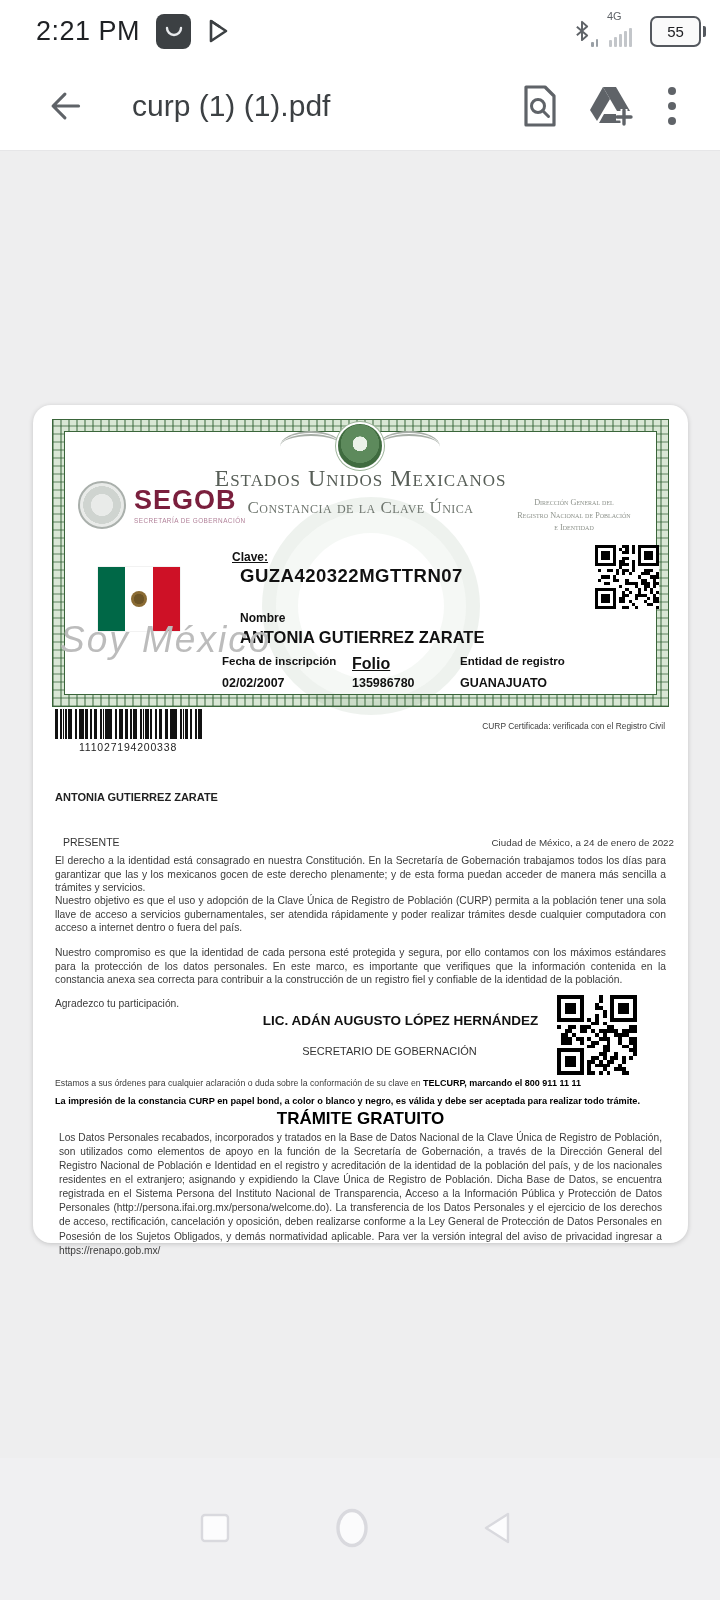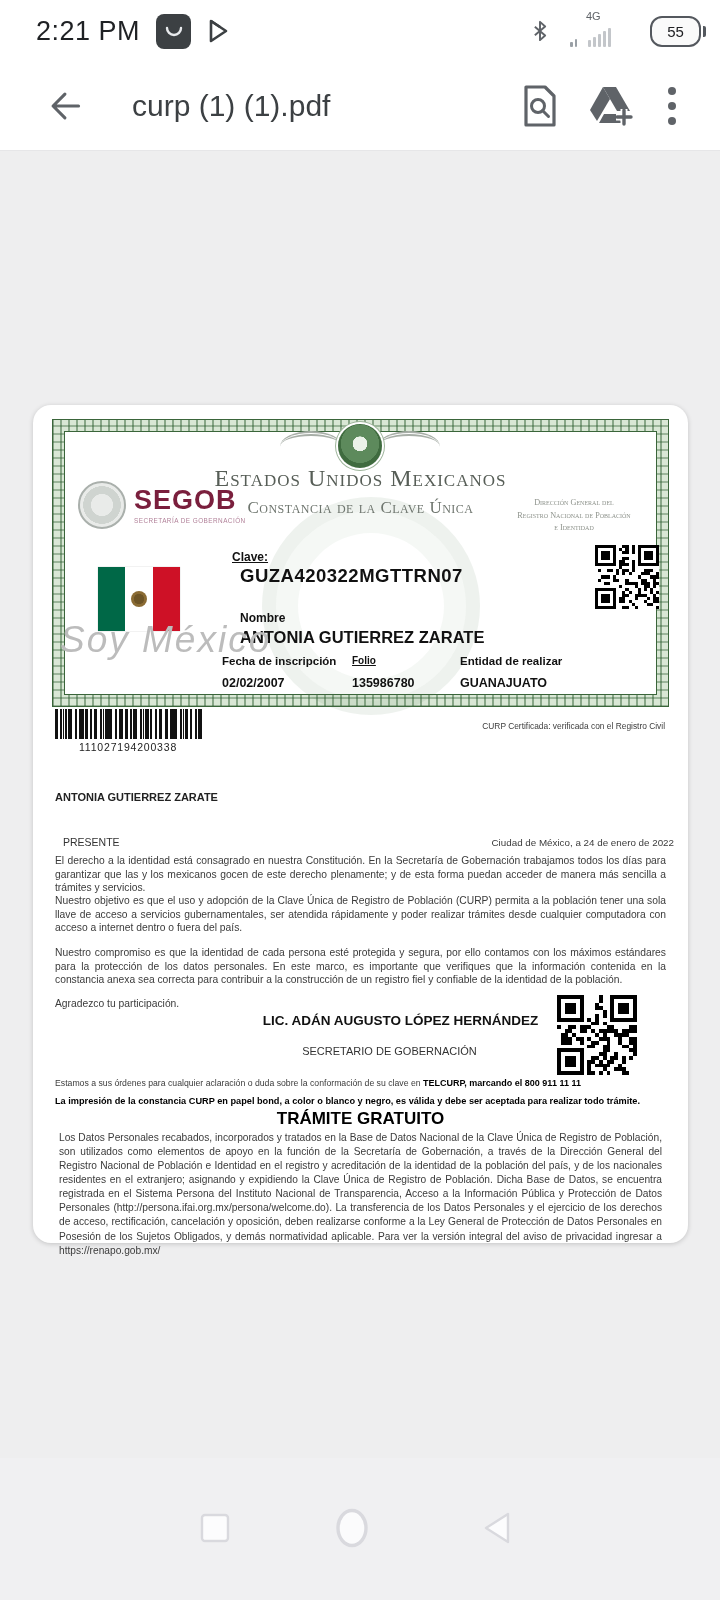--- a/index.html
+++ b/index.html
@@ -5,30 +5,30 @@
   html,body{margin:0;padding:0;width:720px;height:1600px;overflow:hidden;background:#fff;
     font-family:"Liberation Sans",sans-serif;-webkit-font-smoothing:antialiased;}
   
   .status-bar{position:absolute;left:0;top:0;width:720px;height:62px;background:#fff;
     display:flex;align-items:center;padding:0 14px 0 36px;box-sizing:border-box;}
   .sb-time{font-size:27px;color:#1f2124;font-weight:500;letter-spacing:.5px;}
   .sb-appicon{width:35px;height:35px;background:#3c4043;border-radius:8px;margin-left:16px;
     display:flex;align-items:center;justify-content:center;}
   .sb-appicon svg{display:block;}
   .sb-play{margin-left:16px;display:flex;}
-  .sb-right{margin-left:auto;display:flex;align-items:center;gap:22px;}
+  .sb-right{margin-left:auto;display:flex;align-items:center;gap:1px;}
   .sig-wrap{position:relative;width:58px;height:38px;}
   .sig-4g{position:absolute;left:16px;top:-2px;font-size:11px;color:#5f6368;font-weight:500;}
   .bars{position:absolute;bottom:3px;display:flex;align-items:flex-end;gap:2px;}
   .bars.small{left:0;}
   .bars.main{left:18px;}
   .bars i{display:block;width:3px;background:#c3c6ca;border-radius:1px;}
   .bars.small i{width:2.5px;background:#9aa0a6;}
   .battery{display:flex;align-items:center;}
-  .batt-body{width:47px;height:27px;border:2.5px solid #54585e;border-radius:12px;
+  .batt-body{width:47px;height:27px;border:2.5px solid #54585e;border-radius:7px;
     display:flex;align-items:center;justify-content:center;font-size:15px;color:#202124;background:#fafafa;}
   .batt-nub{width:3.5px;height:11px;background:#54585e;border-radius:0 2px 2px 0;margin-left:1.5px;}
   
   .app-bar{position:absolute;left:0;top:62px;width:720px;height:89px;background:#fff;
     border-bottom:1px solid #e6e6e8;display:flex;align-items:center;box-sizing:border-box;padding:0 20px 0 36px;}
   .ab-title{font-size:30px;color:#3c4043;margin-left:40px;flex:1;white-space:nowrap;overflow:hidden;}
   .icon-btn{width:56px;height:56px;display:flex;align-items:center;justify-content:center;border-radius:50%;}
   
   .viewer{position:absolute;left:0;top:151px;width:720px;height:1449px;background:#eeeeef;}
   .page{position:absolute;left:33px;top:254px;width:655px;height:838px;background:#fff;
@@ -325,23 +325,23 @@
             <rect x="16" y="2" width="3" height="3" fill="#000"></rect>
             <rect x="0" y="14" width="7" height="7" fill="#000"></rect>
             <rect x="1" y="15" width="5" height="5" fill="#fff"></rect>
             <rect x="2" y="16" width="3" height="3" fill="#000"></rect>
           </svg>
         </span>
       <span class="soy">Soy México</span>
 
       <span class="fld-label" style="left:170px;top:236px;font-size:11.5px;">Fecha de inscripción</span>
       <span class="fld-value" style="left:170px;top:257px;font-size:12.5px;">02/02/2007</span>
-      <span class="fld-label" style="left:300px;top:236px;font-size:10px;text-decoration:underline;">Folio</span>
+      <span class="fld-label" style="left:300px;top:236px;font-size:16px;text-decoration:underline;">Folio</span>
       <span class="fld-value" style="left:300px;top:257px;font-size:12.5px;">135986780</span>
-      <span class="fld-label" style="left:408px;top:236px;font-size:11.5px;">Entidad de realizar</span>
+      <span class="fld-label" style="left:408px;top:236px;font-size:11.5px;">Entidad de registro</span>
       <span class="fld-value" style="left:408px;top:257px;font-size:12.5px;">GUANAJUATO</span>
     </div>
 
     <div class="barcode"></div>
     <div class="barcode-num">111027194200338</div>
     <div class="cert-note">CURP Certificada: verificada con el Registro Civil</div>
 
     <div class="addressee">ANTONIA GUTIERREZ ZARATE</div>
     <div class="presente-row">
       <span class="presente">PRESENTE</span>

